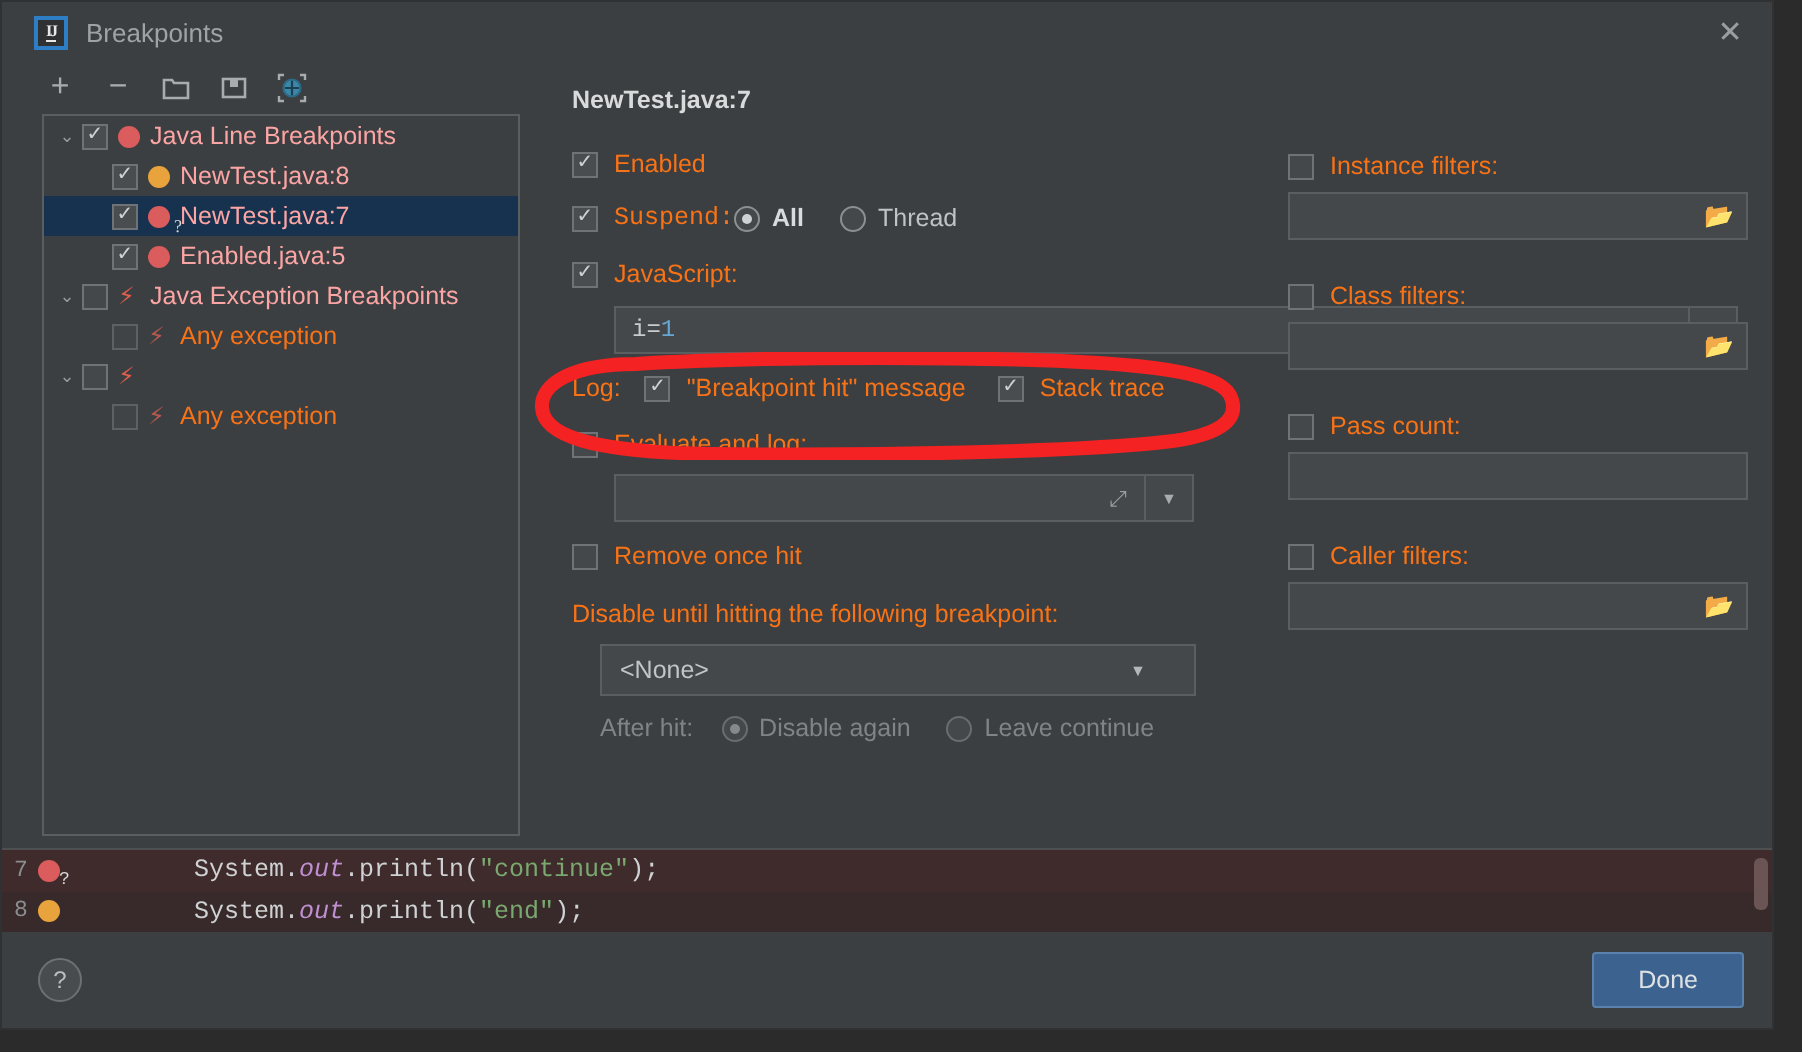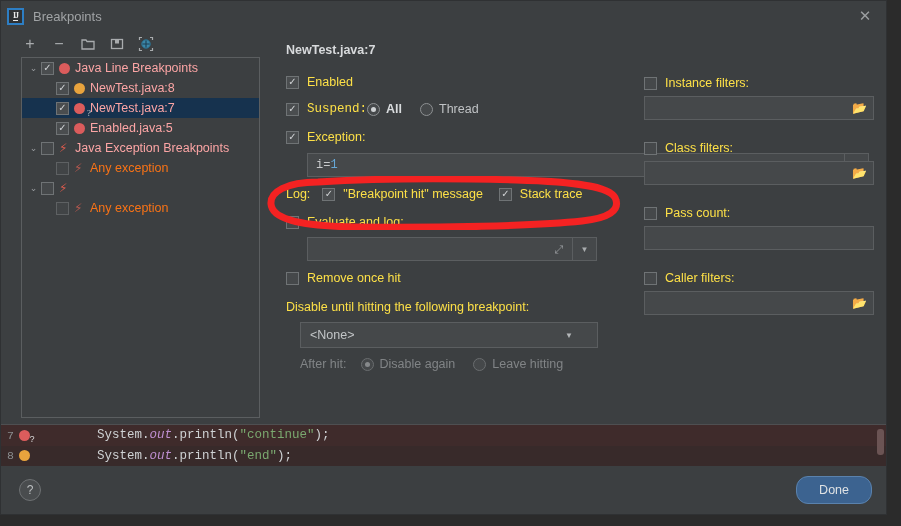--- a/index.html
+++ b/index.html
@@ -21,21 +21,21 @@
     background: #3c3f41;
     border: 1px solid #2f3133;
     display: flex; flex-direction: column;
   }
 
   
   #titlebar {
     height: 30px; min-height: 30px;
     background: #3c3f41;
     display: flex; align-items: center;
-    padding: 0 4px 0 6px;
+    padding: 0 4px 0 16px;
     position: relative;
   }
   #logo-icon {
     width: 17px; height: 17px;
     border: 2px solid #2d7ec4;
     background: #2f3133;
     display: flex; align-items: center; justify-content: center;
     font-size: 8px; font-weight: bold; color: #e8e8e8;
     font-family: "Liberation Serif", serif;
     letter-spacing: -1px;
@@ -135,21 +135,21 @@
   .row { display: flex; align-items: center; height: 24px; }
   .fcb {
     width: 13px; height: 13px; min-width: 13px;
     border: 1px solid #6f7375; background: #4a4d4f;
     margin-right: 8px;
     display: flex; align-items: center; justify-content: center;
     font-size: 10px; color: #cfd2d4; line-height: 1;
     font-family: "DejaVu Sans", sans-serif; cursor: pointer;
   }
   .fcb.off { background: #45484a; color: transparent; }
-  .lbl { color: #fde047; font-size: 12.5px; }
+  .lbl { color: #f97316; font-size: 12.5px; }
   .lbl.dim { color: #818486; }
   .radio {
     width: 13px; height: 13px; min-width: 13px; border-radius: 50%;
     border: 1px solid #8d9092; background: #45484a;
     margin-right: 6px; display: flex; align-items: center; justify-content: center;
     cursor: pointer;
   }
   .radio.on::after {
     content: ""; width: 5px; height: 5px; border-radius: 50%; background: #cfd2d4;
   }
@@ -238,21 +238,21 @@
   }
   #help-btn {
     width: 22px; height: 22px; border-radius: 50%;
     border: 1px solid #6e7173; background: #494c4e;
     display: flex; align-items: center; justify-content: center;
     color: #bcbfc1; font-size: 12px; cursor: pointer;
   }
   #done-btn {
     margin-left: auto;
     padding: 6px 22px; background: #3c6390;
-    border: 1px solid #5a82ad; border-radius: 12px;
+    border: 1px solid #5a82ad; border-radius: 2px;
     color: #dfe2e4; font-size: 12.5px; cursor: pointer; text-align: right;
   }
 
   
   #annotation {
     position: absolute; left: 266px; top: 176px;
     width: 356px; height: 54px;
     pointer-events: none;
   }
 </style>
@@ -368,21 +368,21 @@
             <div class="fcb">✓</div>
             <span class="lbl" style="font-family:Liberation Mono, monospace;">Suspend:</span>
             <div class="radio on"></div>
             <span class="radio-txt bold">All</span>
             <div class="radio"></div>
             <span class="radio-txt">Thread</span>
           </div>
 
           <div class="row" style="height:26px;">
             <div class="fcb">✓</div>
-            <span class="lbl">Exception:</span>
+            <span class="lbl">JavaScript:</span>
           </div>
 
           <div style="display:flex; margin-left:21px; margin-top:3px; width:562px;">
             <div class="txtfield" style="flex:1;">
               <span class="val"><span class="var">i=</span><span class="num">1</span></span>
               <span class="fld-btn">⤢</span>
             </div>
             <div class="fld-split">▼</div>
           </div>
 
@@ -419,21 +419,21 @@
           <div class="combo" style="margin-left:14px; width:298px; margin-top:3px;">
             <span>&lt;None&gt;</span>
             <span class="arrow">▼</span>
           </div>
 
           <div class="row" style="height:32px; margin-left:14px;">
             <span class="lbl dim" style="margin-right:14px;">After hit:</span>
             <div class="radio dim on"></div>
             <span class="radio-txt dim">Disable again</span>
             <div class="radio dim"></div>
-            <span class="radio-txt dim">Leave hitting</span>
+            <span class="radio-txt dim">Leave continue</span>
           </div>
         </div>
 
         <div id="props-right">
             <div style="margin-bottom: 17px;">
               <div class="row" style="height: 22px;">
                 <div class="fcb off">✓</div>
                 <span class="lbl">Instance filters:</span>
               </div>
               <div class="filterfield">

